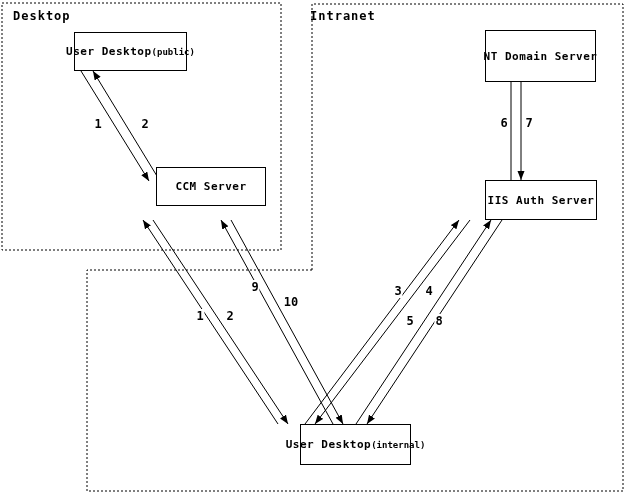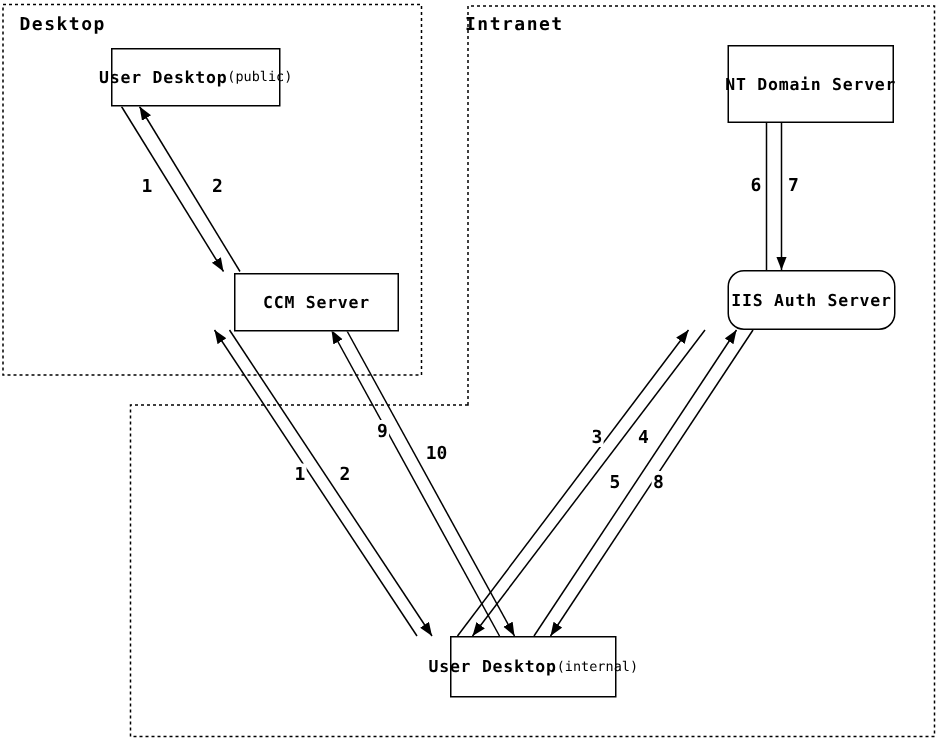--- a/index.html
+++ b/index.html
@@ -42,21 +42,21 @@
   }
   .node .title {
     font-size: 11px;
     font-weight: bold;
     letter-spacing: 0.5px;
     line-height: 13px;
     white-space: nowrap;
   }
   .node .subtitle {
     font-size: 9px;
-    font-weight: normal;
+    font-weight: bold;
     line-height: 10px;
     white-space: nowrap;
   }
   .edge-label {
     position: absolute;
     font-size: 12px;
     font-weight: bold;
     transform: translate(-50%, -50%);
     background: #ffffff;
     padding: 0 1px;
@@ -96,29 +96,29 @@
   </svg>
 
   <span class="region-label" style="left:13px; top:9px;">Desktop</span>
   <span class="region-label" style="left:310px; top:9px;">Intranet</span>
 
   <div class="node" style="left:50px; top:32px; width:113px; height:39px;">
     <span class="title">User Desktop</span>
     <span class="subtitle">(public)</span>
   </div>
 
-  <div class="node" style="left:132px; top:182px; width:110px; height:39px;">
+  <div class="node" style="left:132px; top:167px; width:110px; height:39px;">
     <span class="title">CCM Server</span>
   </div>
 
   <div class="node" style="left:461px; top:30px; width:111px; height:52px;">
     <span class="title">NT Domain Server</span>
   </div>
 
-  <div class="node" style="left:461px; top:180px; width:112px; height:40px;border-radius:11px;">
+  <div class="node" style="left:461px; top:180px; width:112px; height:40px;">
     <span class="title">IIS Auth Server</span>
   </div>
 
   <div class="node" style="left:276px; top:424px; width:111px; height:41px;">
     <span class="title">User Desktop</span>
     <span class="subtitle">(internal)</span>
   </div>
 
   <span class="edge-label" style="left:98px;  top:124px;">1</span>
   <span class="edge-label" style="left:145px; top:124px;">2</span>

